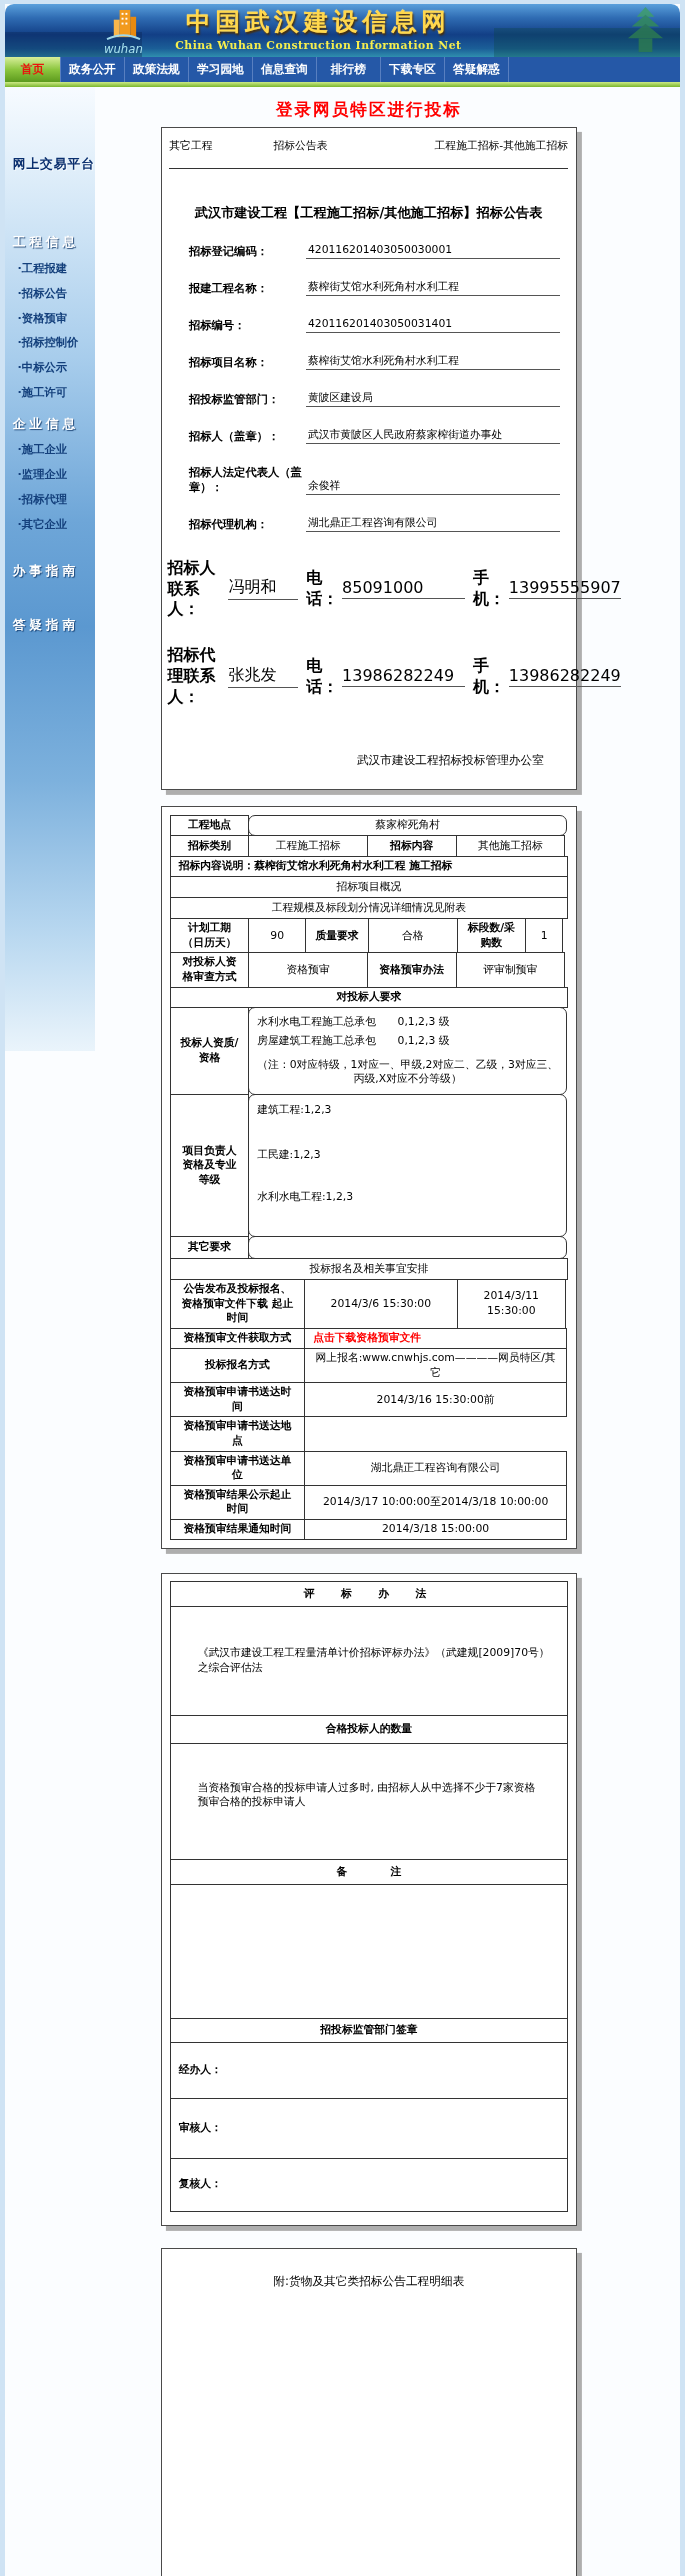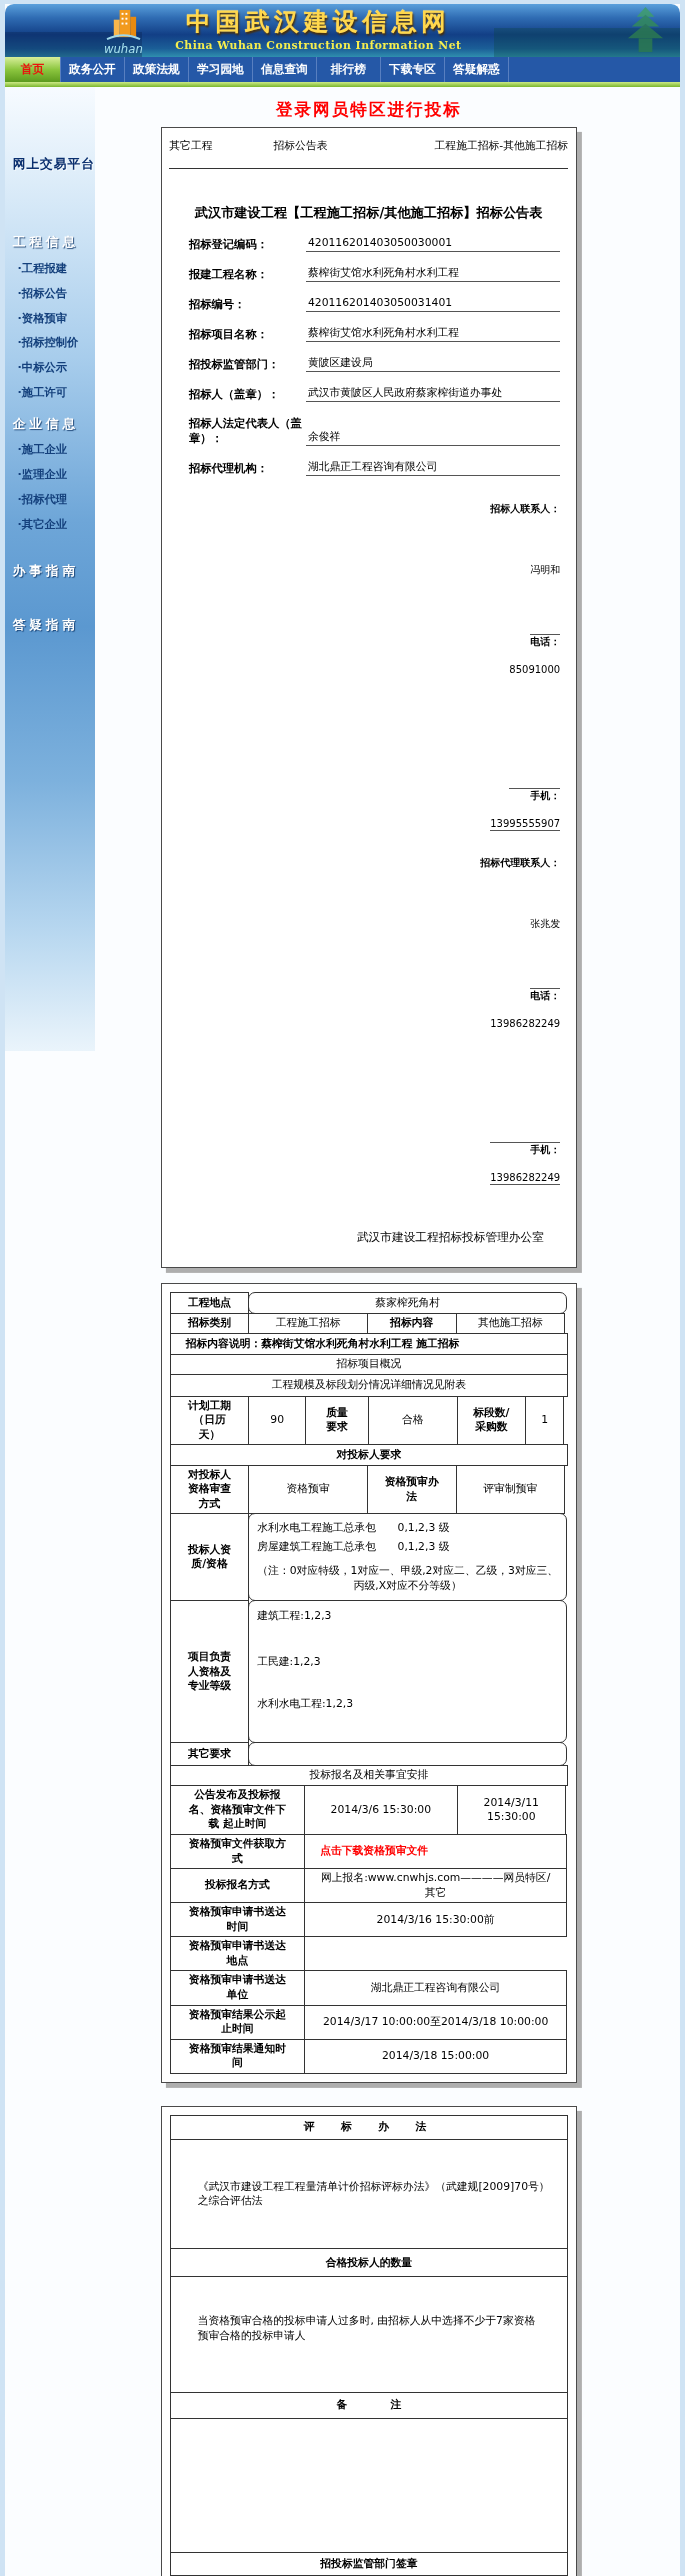--- a/index.html
+++ b/index.html
@@ -47,38 +47,38 @@
   .redbanner.bottom{margin:19.6px 0 0;}
   .box{width:416px;background:#fff;border:1px solid #4a4a4a;box-shadow:4.9px 4.9px 0 #aeaeae;box-sizing:border-box;}
 
   
   .box1{padding:11.7px 15.7px 21.5px 27px;}
   .b1-tabs{display:flex;align-items:flex-end;border-bottom:1px solid #333;padding-bottom:15px;
            font-size:10.8px;margin-left:-19.6px;margin-right:-7.8px;}
   .b1-tab-center{margin-left:61px;}
   .b1-tab-right{margin-left:auto;}
   .b1-title{text-align:center;font-weight:bold;font-size:13.2px;margin:35px -7.8px 3.9px -19.6px;}
-  .f-row{display:flex;align-items:flex-end;margin-top:14px;}
+  .f-row{display:flex;align-items:flex-end;margin-top:21px;}
   .f-label{flex:0 0 117px;font-weight:bold;font-size:11.3px;line-height:1.35;}
   .f-value{flex:1;border-bottom:1px solid #555;font-size:10.8px;padding:0 2px 1px;min-height:13.7px;}
-  .c-row{display:flex;align-items:flex-end;margin:25.4px 0 0 -21.5px;font-size:10px;flex-direction:column;}
+  .c-row{display:flex;align-items:center;margin:25.4px 0 0 -21.5px;font-size:16px;}
   .c-label{flex:0 0 61px;font-weight:bold;line-height:1.3;}
   .c-name{flex:0 0 70px;border-bottom:1px solid #555;padding-bottom:1px;}
   .c-plabel,.c-mlabel{flex:0 0 29px;font-weight:bold;margin-left:7.8px;}
   .c-phone{flex:0 0 123px;border-bottom:1px solid #555;padding-bottom:1px;margin-left:3.9px;}
   .c-mobile{flex:1;border-bottom:1px solid #555;padding-bottom:1px;margin-left:3.9px;}
   .b1-office{margin-top:45px;margin-left:168px;font-size:11.7px;}
 
   
   .box2{margin-top:15.7px;padding:7.8px;}
   .box3{margin-top:23.5px;padding:7.8px 7.8px 13.7px;}
   .tbl{width:100%;}
   .tr{display:flex;margin-top:-1px;align-items:stretch;}
   .tr:first-child{margin-top:0;}
-  .td{border:1px solid #333;box-sizing:border-box;padding:2px 15px;font-size:10.8px;display:flex;
+  .td{border:1px solid #333;box-sizing:border-box;padding:2px 8px;font-size:10.8px;display:flex;
       align-items:center;justify-content:center;text-align:center;min-height:21.5px;line-height:1.35;}
   .td + .td{margin-left:-1px;}
   .lbl{font-weight:bold;}
   .tl{justify-content:flex-start;text-align:left;}
   .top{align-items:flex-start;}
   .col{flex-direction:column;align-items:flex-start;justify-content:center;}
   .w100{flex:0 0 100%;} .w20{flex:0 0 20%;} .w80{flex:0 0 80%;border-radius:7px;}
   .w30{flex:0 0 30%;} .w225{flex:0 0 22.5%;} .w275{flex:0 0 27.5%;}
   .w145{flex:0 0 14.5%;} .w16{flex:0 0 16%;} .w175{flex:0 0 17.5%;} .w95{flex:0 0 9.5%;}
   .w34{flex:0 0 34%;} .w385{flex:0 0 38.5%;} .w66{flex:0 0 66%;}
@@ -248,28 +248,28 @@
             <div class="td w100">工程规模及标段划分情况详细情况见附表</div>
           </div>
           <div class="tr" style="min-height:31px">
             <div class="td lbl w20">计划工期（日历天）</div>
             <div class="td w145">90</div>
             <div class="td lbl w16">质量要求</div>
             <div class="td w225">合格</div>
             <div class="td lbl w175">标段数/采购数</div>
             <div class="td w95">1</div>
           </div>
-          <div class="tr">
-            <div class="td lbl w100">对投标人要求</div>
-          </div>
           <div class="tr" style="min-height:35px">
             <div class="td lbl w20">对投标人资格审查方式</div>
             <div class="td w30">资格预审</div>
             <div class="td lbl w225">资格预审办法</div>
             <div class="td w275">评审制预审</div>
+          </div>
+          <div class="tr">
+            <div class="td lbl w100">对投标人要求</div>
           </div>
           <div class="tr" style="min-height:69px">
             <div class="td lbl w20">投标人资质/资格</div>
             <div class="td col w80" style="padding:4.9px 7.8px">
               <span class="qline">水利水电工程施工总承包　　0,1,2,3 级</span>
               <span class="qline">房屋建筑工程施工总承包　　0,1,2,3 级</span>
               <span class="qline" style="margin-top:7.8px">（注：0对应特级，1对应一、甲级,2对应二、乙级，3对应三、丙级,X对应不分等级）</span>
             </div>
           </div>
           <div class="tr" style="min-height:143px">

